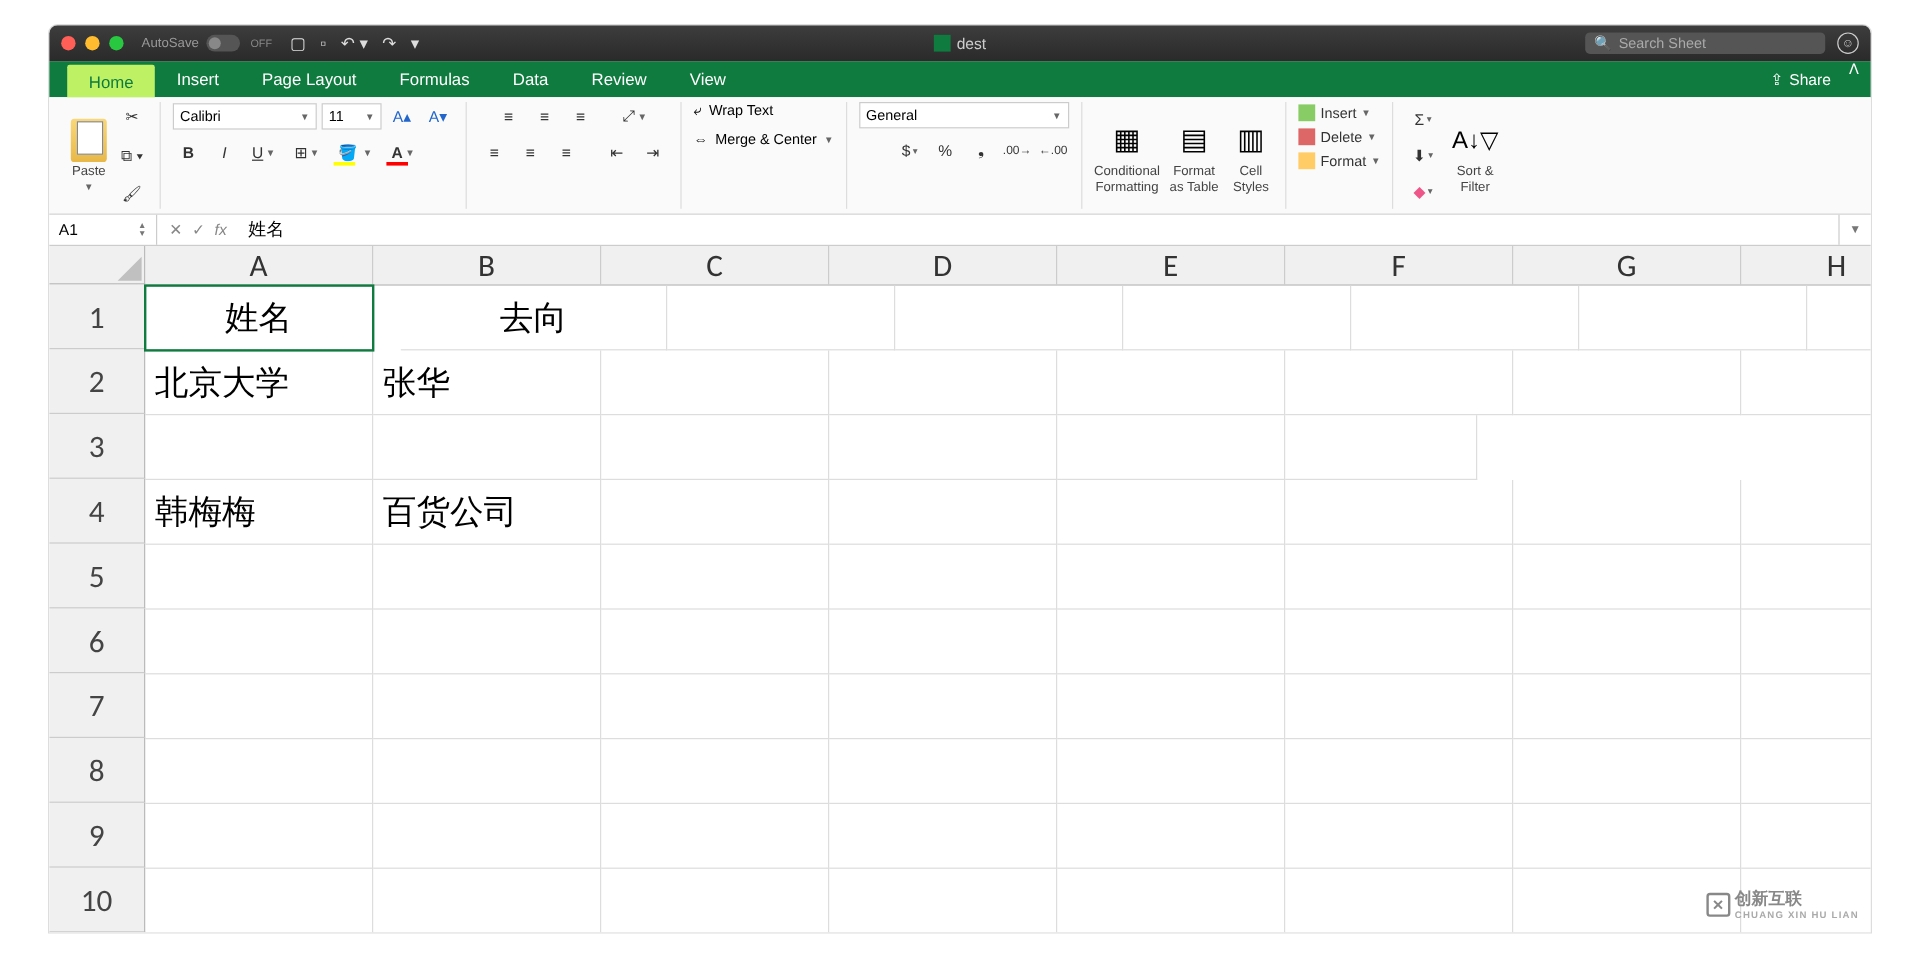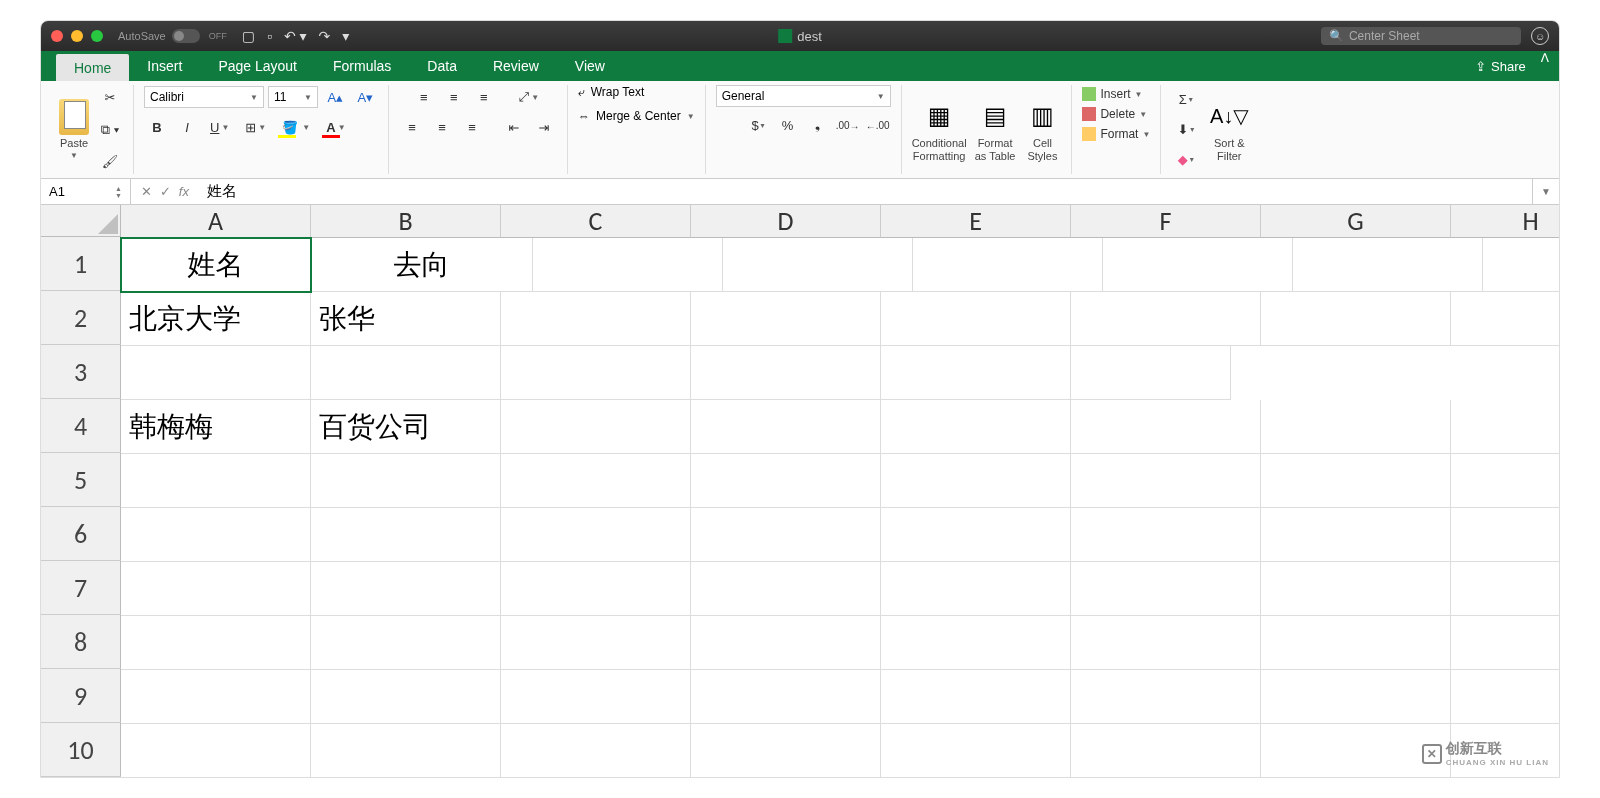--- a/index.html
+++ b/index.html
@@ -20,21 +20,21 @@
 .qat { margin-left: 15px; display: flex; gap: 12px; }
 .qat-btn { color: #ddd; font-size: 14px; cursor: pointer; }
 .title { position: absolute; left: 50%; transform: translateX(-50%); color: #ccc; font-size: 13px; display:flex; align-items:center; gap:5px;}
 .title-icon { width:14px; height:14px; background:#0f7b3f; display:inline-block; }
 .searchbox { margin-left: auto; background: #555; border-radius: 4px; padding: 2px 8px; color: #aaa; font-size: 12px; width: 200px; display: flex; align-items: center; gap: 5px; }
 .user-icon { margin-left: 10px; color: #ccc; width:18px; height:18px; border:1.5px solid #ccc; border-radius:50%; display:flex; align-items:center; justify-content:center; font-size:10px;}
 
 
 .ribbon-tabs { height: 30px; background: #0f7b3f; display: flex; align-items: stretch; padding-left: 15px; }
 .tab { padding: 0 18px; color: #fff; font-size: 14px; display: flex; align-items: center; cursor: pointer; }
-.tab.active { background: #e5e5e5; color: #0f7b3f; margin-top:3px; border-radius:2px 2px 0 0;text-align:right;}
+.tab.active { background: #bef264; color: #0f7b3f; margin-top:3px; border-radius:2px 2px 0 0;text-align:right;}
 .share { margin-left: auto; padding: 0 15px; color: #fff; font-size: 13px; display: flex; align-items: center; gap: 5px; }
 .chev-up { color:#fff; margin-right:10px; font-size:12px;}
 
 
 .ribbon { height: 98px; background: #fafafa; border-bottom: 1px solid #ccc; display: flex; padding: 4px 8px; gap: 0; }
 .group { display: flex; align-items: center; padding: 0 10px; border-right: 1px solid #ddd; }
 .group:last-child { border-right: none; }
 .vstack { display: flex; flex-direction: column; align-items: center; gap: 2px; }
 .label { font-size: 11px; color: #444; text-align: center; line-height: 1.1; }
 .btn-row { display: flex; gap: 4px; align-items: center; }
@@ -100,21 +100,21 @@
       <span class="qat-btn">↶ ▾</span>
       <span class="qat-btn">↷</span>
       <span class="qat-btn">▾</span>
     </div>
     <div class="title">
       <span class="title-icon"></span>
       <span>dest</span>
     </div>
     <div class="searchbox">
       <span>🔍</span>
-      <span>Center Sheet</span>
+      <span>Search Sheet</span>
     </div>
     <div class="user-icon">☺</div>
   </div>
 
   <div class="ribbon-tabs">
     <div class="tab active">Home</div>
     <div class="tab">Insert</div>
     <div class="tab">Page Layout</div>
     <div class="tab">Formulas</div>
     <div class="tab">Data</div>
@@ -310,21 +310,21 @@
           <div class="col-h" style="width: 190px;">C</div>
           <div class="col-h" style="width: 190px;">D</div>
           <div class="col-h" style="width: 190px;">E</div>
           <div class="col-h" style="width: 190px;">F</div>
           <div class="col-h" style="width: 190px;">G</div>
           <div class="col-h" style="width: 160px;">H</div>
         </div>
       <div class="grid-rows" id="cellgrid">
           <div class="grid-row">
             <div class="cell header-cell sel" style="width: 190px;">姓名</div>
-            <div class="cell header-cell" style="width: 222px;">去向</div>
+            <div class="cell header-cell" style="width: 222px; margin-left: 23px;">去向</div>
             <div class="cell" style="width: 190px;"></div>
             <div class="cell" style="width: 190px;"></div>
             <div class="cell" style="width: 190px;"></div>
             <div class="cell" style="width: 190px;"></div>
             <div class="cell" style="width: 190px;"></div>
             <div class="cell" style="width: 160px;"></div>
           </div>
           <div class="grid-row">
             <div class="cell" style="width: 190px;">北京大学</div>
             <div class="cell" style="width: 190px;">张华</div>

